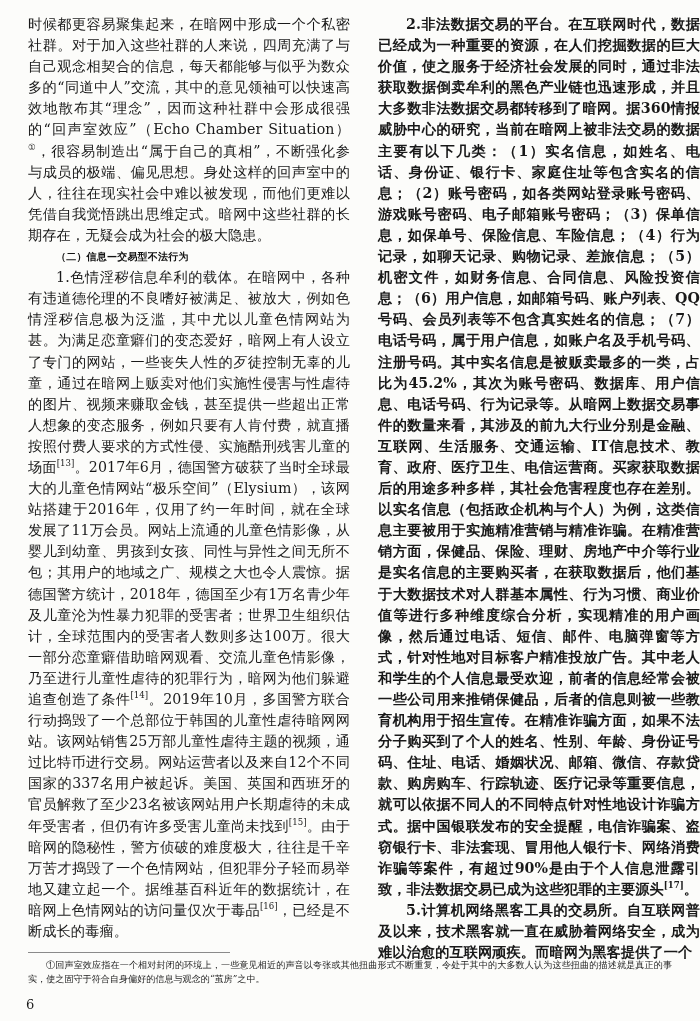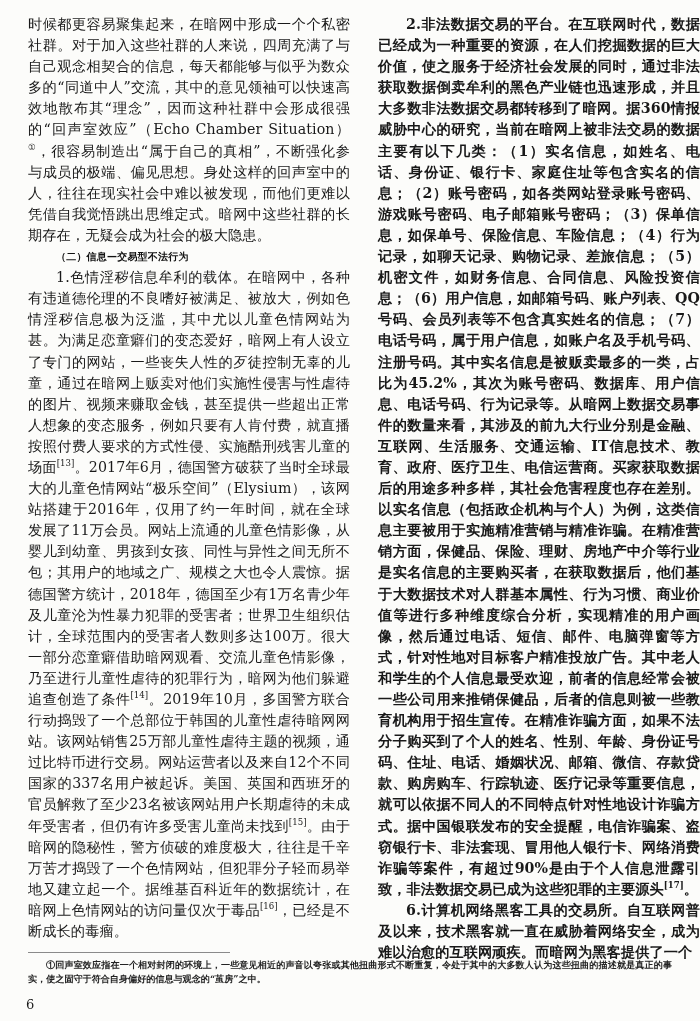--- a/index.html
+++ b/index.html
@@ -71,21 +71,20 @@
     line-height: 0;
     letter-spacing: 0;
   }
 
   
   .footnote-area {
     position: absolute;
     left: 28px;
     top: 952px;
     width: 644px;
-    font-weight: bold;
   }
   .footnote-rule {
     width: 202px;
     height: 0;
     border-top: 1px solid #8a8a8a;
     margin: 0 0 5px 0;
   }
   p.footnote {
     margin: 0;
     font-size: 9.1px;
@@ -120,21 +119,21 @@
       <p class="heading">（二）信息—交易型不法行为</p>
 
       <p class="body-text indent"><span>1.色情淫秽信息牟利的载体。在暗网中，各种有违道德伦理的不良嗜好被满足、被放大，例如色情淫秽信息极为泛滥，其中尤以儿童色情网站为甚。为满足恋童癖们的变态爱好，暗网上有人设立了专门的网站，一些丧失人性的歹徒控制无辜的儿童，通过在暗网上贩卖对他们实施性侵害与性虐待的图片、视频来赚取金钱，甚至提供一些超出正常人想象的变态服务，例如只要有人肯付费，就直播按照付费人要求的方式性侵、实施酷刑残害儿童的场面</span><sup class="ref">[13]</sup><span>。2017年6月，德国警方破获了当时全球最大的儿童色情网站“极乐空间”（Elysium），该网站搭建于2016年，仅用了约一年时间，就在全球发展了11万会员。网站上流通的儿童色情影像，从婴儿到幼童、男孩到女孩、同性与异性之间无所不包；其用户的地域之广、规模之大也令人震惊。据德国警方统计，2018年，德国至少有1万名青少年及儿童沦为性暴力犯罪的受害者；世界卫生组织估计，全球范围内的受害者人数则多达100万。很大一部分恋童癖借助暗网观看、交流儿童色情影像，乃至进行儿童性虐待的犯罪行为，暗网为他们躲避追查创造了条件</span><sup class="ref">[14]</sup><span>。2019年10月，多国警方联合行动捣毁了一个总部位于韩国的儿童性虐待暗网网站。该网站销售25万部儿童性虐待主题的视频，通过比特币进行交易。网站运营者以及来自12个不同国家的337名用户被起诉。美国、英国和西班牙的官员解救了至少23名被该网站用户长期虐待的未成年受害者，但仍有许多受害儿童尚未找到</span><sup class="ref">[15]</sup><span>。由于暗网的隐秘性，警方侦破的难度极大，往往是千辛万苦才捣毁了一个色情网站，但犯罪分子轻而易举地又建立起一个。据维基百科近年的数据统计，在暗网上色情网站的访问量仅次于毒品</span><sup class="ref">[16]</sup><span>，已经是不断成长的毒瘤。</span></p>
 
     </div>
 
     <div class="col col-right">
 
       <p class="body-text indent"><span>2.非法数据交易的平台。在互联网时代，数据已经成为一种重要的资源，在人们挖掘数据的巨大价值，使之服务于经济社会发展的同时，通过非法获取数据倒卖牟利的黑色产业链也迅速形成，并且大多数非法数据交易都转移到了暗网。据360情报威胁中心的研究，当前在暗网上被非法交易的数据主要有以下几类：（1）实名信息，如姓名、电话、身份证、银行卡、家庭住址等包含实名的信息；（2）账号密码，如各类网站登录账号密码、游戏账号密码、电子邮箱账号密码；（3）保单信息，如保单号、保险信息、车险信息；（4）行为记录，如聊天记录、购物记录、差旅信息；（5）机密文件，如财务信息、合同信息、风险投资信息；（6）用户信息，如邮箱号码、账户列表、QQ号码、会员列表等不包含真实姓名的信息；（7）电话号码，属于用户信息，如账户名及手机号码、注册号码。其中实名信息是被贩卖最多的一类，占比为45.2%，其次为账号密码、数据库、用户信息、电话号码、行为记录等。从暗网上数据交易事件的数量来看，其涉及的前九大行业分别是金融、互联网、生活服务、交通运输、IT信息技术、教育、政府、医疗卫生、电信运营商。买家获取数据后的用途多种多样，其社会危害程度也存在差别。以实名信息（包括政企机构与个人）为例，这类信息主要被用于实施精准营销与精准诈骗。在精准营销方面，保健品、保险、理财、房地产中介等行业是实名信息的主要购买者，在获取数据后，他们基于大数据技术对人群基本属性、行为习惯、商业价值等进行多种维度综合分析，实现精准的用户画像，然后通过电话、短信、邮件、电脑弹窗等方式，针对性地对目标客户精准投放广告。其中老人和学生的个人信息最受欢迎，前者的信息经常会被一些公司用来推销保健品，后者的信息则被一些教育机构用于招生宣传。在精准诈骗方面，如果不法分子购买到了个人的姓名、性别、年龄、身份证号码、住址、电话、婚姻状况、邮箱、微信、存款贷款、购房购车、行踪轨迹、医疗记录等重要信息，就可以依据不同人的不同特点针对性地设计诈骗方式。据中国银联发布的安全提醒，电信诈骗案、盗窃银行卡、非法套现、冒用他人银行卡、网络消费诈骗等案件，有超过90%是由于个人信息泄露引致，非法数据交易已成为这些犯罪的主要源头</span><sup class="ref">[17]</sup><span>。</span></p>
 
-      <p class="body-text indent">6.计算机网络黑客工具的交易所。自互联网普及以来，技术黑客就一直在威胁着网络安全，成为难以治愈的互联网顽疾。而暗网为黑客提供了一个</p>
+      <p class="body-text indent">5.计算机网络黑客工具的交易所。自互联网普及以来，技术黑客就一直在威胁着网络安全，成为难以治愈的互联网顽疾。而暗网为黑客提供了一个</p>
 
     </div>
 
   </div>
 
   <div class="footnote-area">
     <div class="footnote-rule"></div>
     <p class="footnote"><span>①</span><span>回声室效应指在一个相对封闭的环境上，一些意见相近的声音以夸张或其他扭曲形式不断重复，令处于其中的大多数人认为这些扭曲的描述就是真正的事实，使之固守于符合自身偏好的信息与观念的“茧房”之中。</span></p>
   </div>
 

